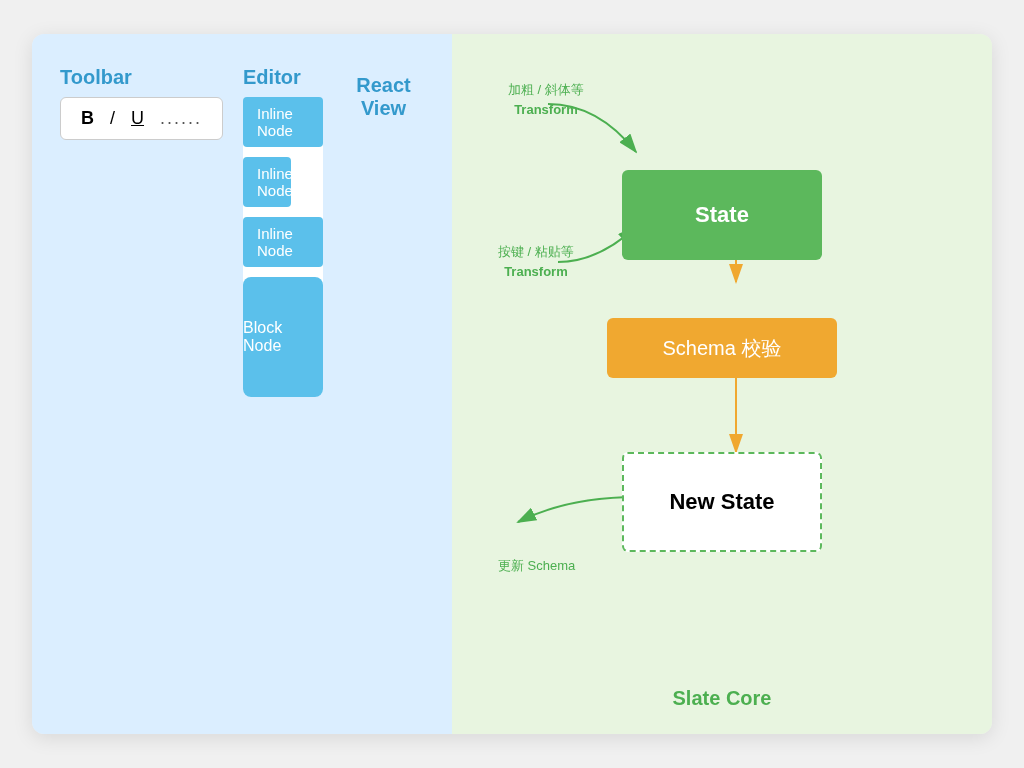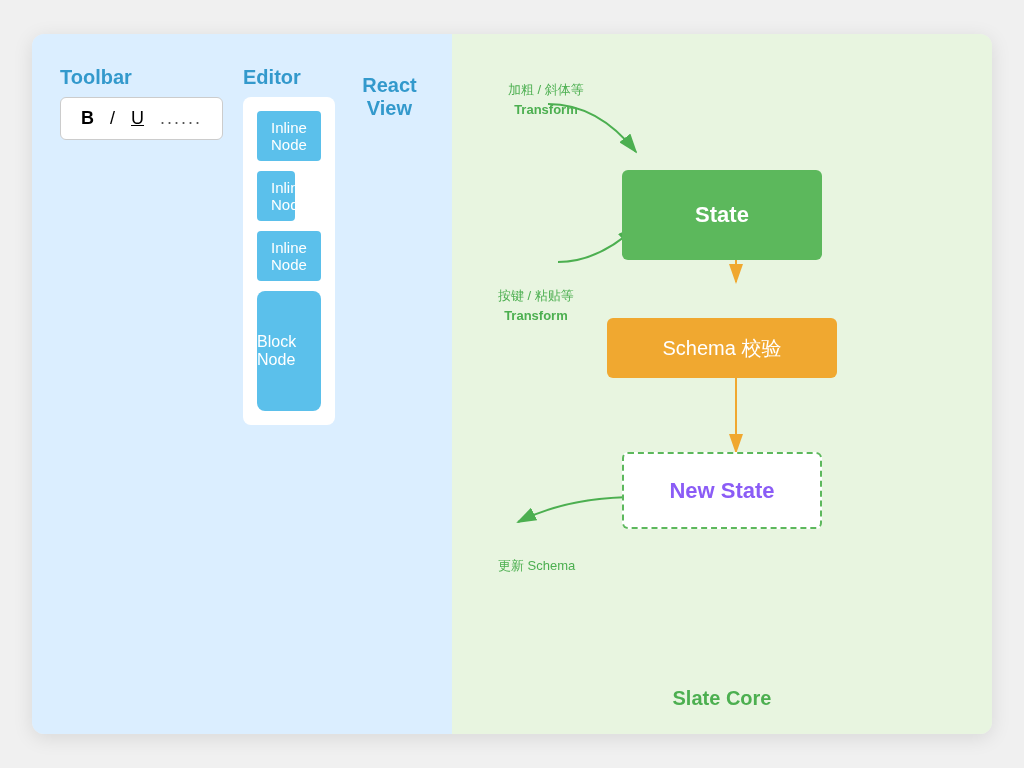--- a/index.html
+++ b/index.html
@@ -47,21 +47,20 @@
       align-items: center;
       gap: 16px;
       font-size: 18px;
     }
     .toolbar-bold { font-weight: 900; font-style: normal; }
     .toolbar-underline { text-decoration: underline; }
     .toolbar-dots { color: #555; letter-spacing: 2px; }
     .editor-box {
       background: white;
       border-radius: 8px;
-      padding: 14px;
       display: flex;
       flex-direction: column;
       gap: 10px;
       flex: 1;
     }
     .inline-node {
       background: #5bc0eb;
       border-radius: 4px;
       color: white;
       font-size: 15px;
@@ -151,25 +150,25 @@
       top: 220px;
       left: 50%;
       transform: translateX(-50%);
       z-index: 2;
       margin-top: 36px;
     }
     .new-state-box {
       background: white;
       border: 2.5px dashed #5cb85c;
       border-radius: 6px;
-      color: #8b5cf6;
+      color: #000000;
       font-size: 22px;
       font-weight: 700;
       width: 200px;
-      height: 77px;
+      height: 100px;
       display: flex;
       align-items: center;
       justify-content: center;
       position: absolute;
       top: 390px;
       left: 50%;
       transform: translateX(-50%);
       z-index: 2;
     }
 
@@ -246,21 +245,21 @@
         <path d="M 248 300 L 248 390" stroke="#f0a830" stroke-width="2" fill="none" marker-end="url(#arrowhead-orange)"></path>
 
         <path d="M 148 435 Q 80 435 30 460" stroke="#4caf50" stroke-width="2" fill="none" marker-end="url(#arrowhead-green)"></path>
       </svg>
 
       <div class="annotation" style="top:18px; left:20px;">
         <span class="zh">加粗 / 斜体等</span>
         <span class="en">Transform</span>
       </div>
 
-      <div class="annotation" style="top:180px; left:10px;margin-top:44px;">
+      <div class="annotation" style="top:180px; left:10px;">
         <span class="zh">按键 / 粘贴等</span>
         <span class="en">Transform</span>
       </div>
 
       <div class="state-box">State</div>
 
       <div class="schema-box">Schema 校验</div>
 
       <div class="new-state-box">New State</div>
 

